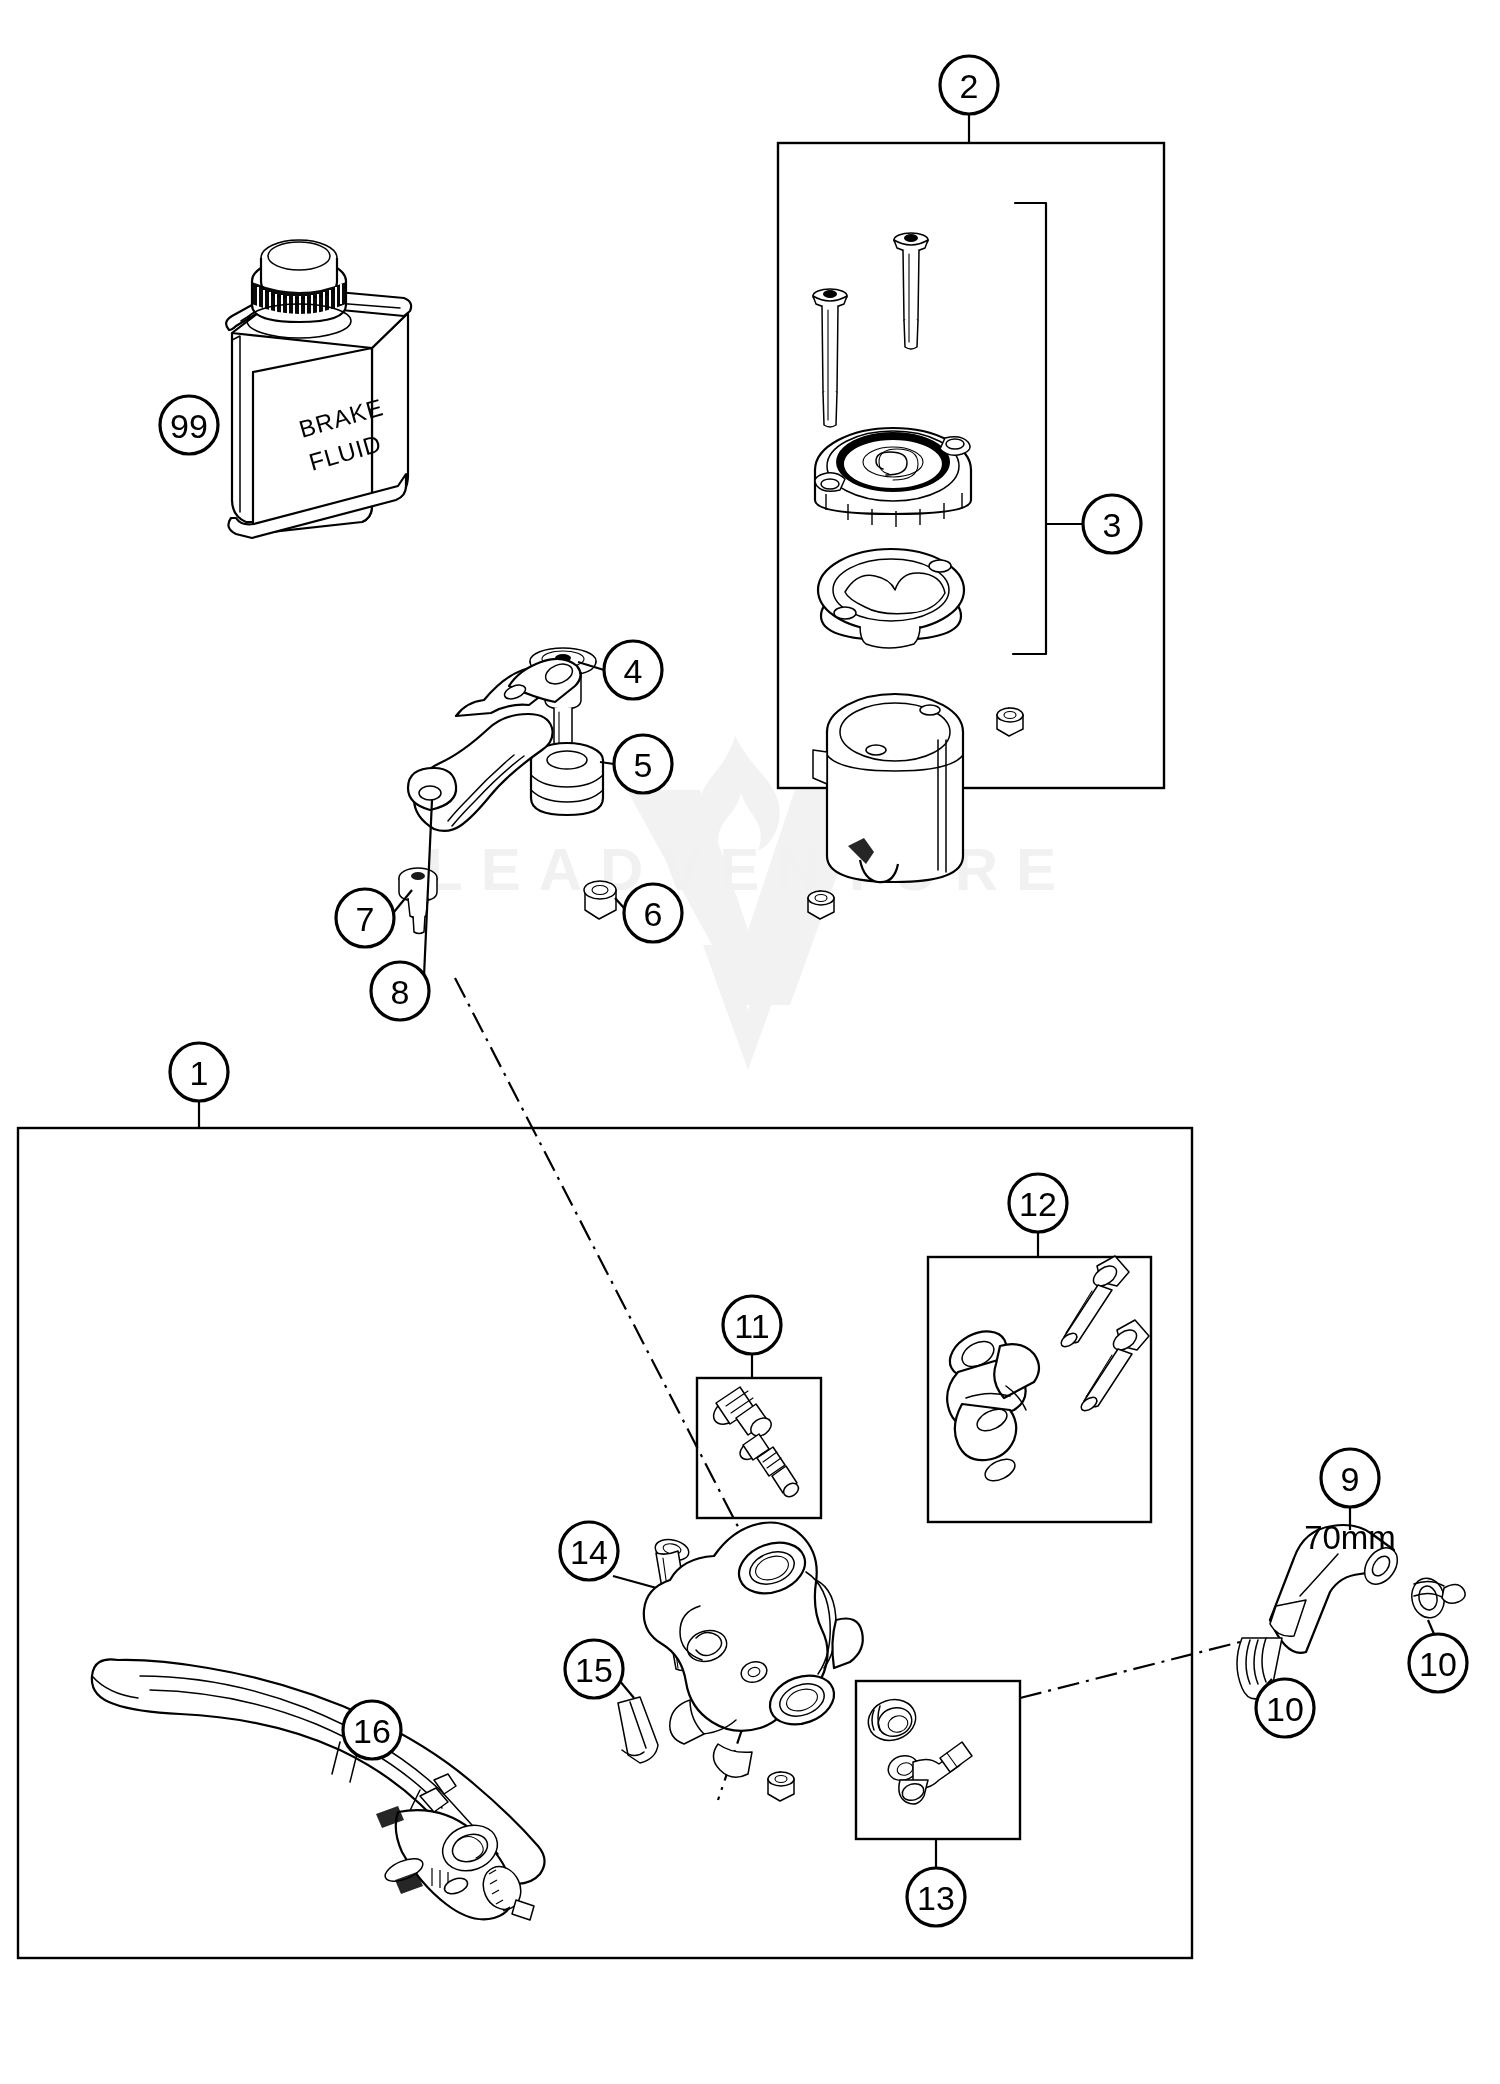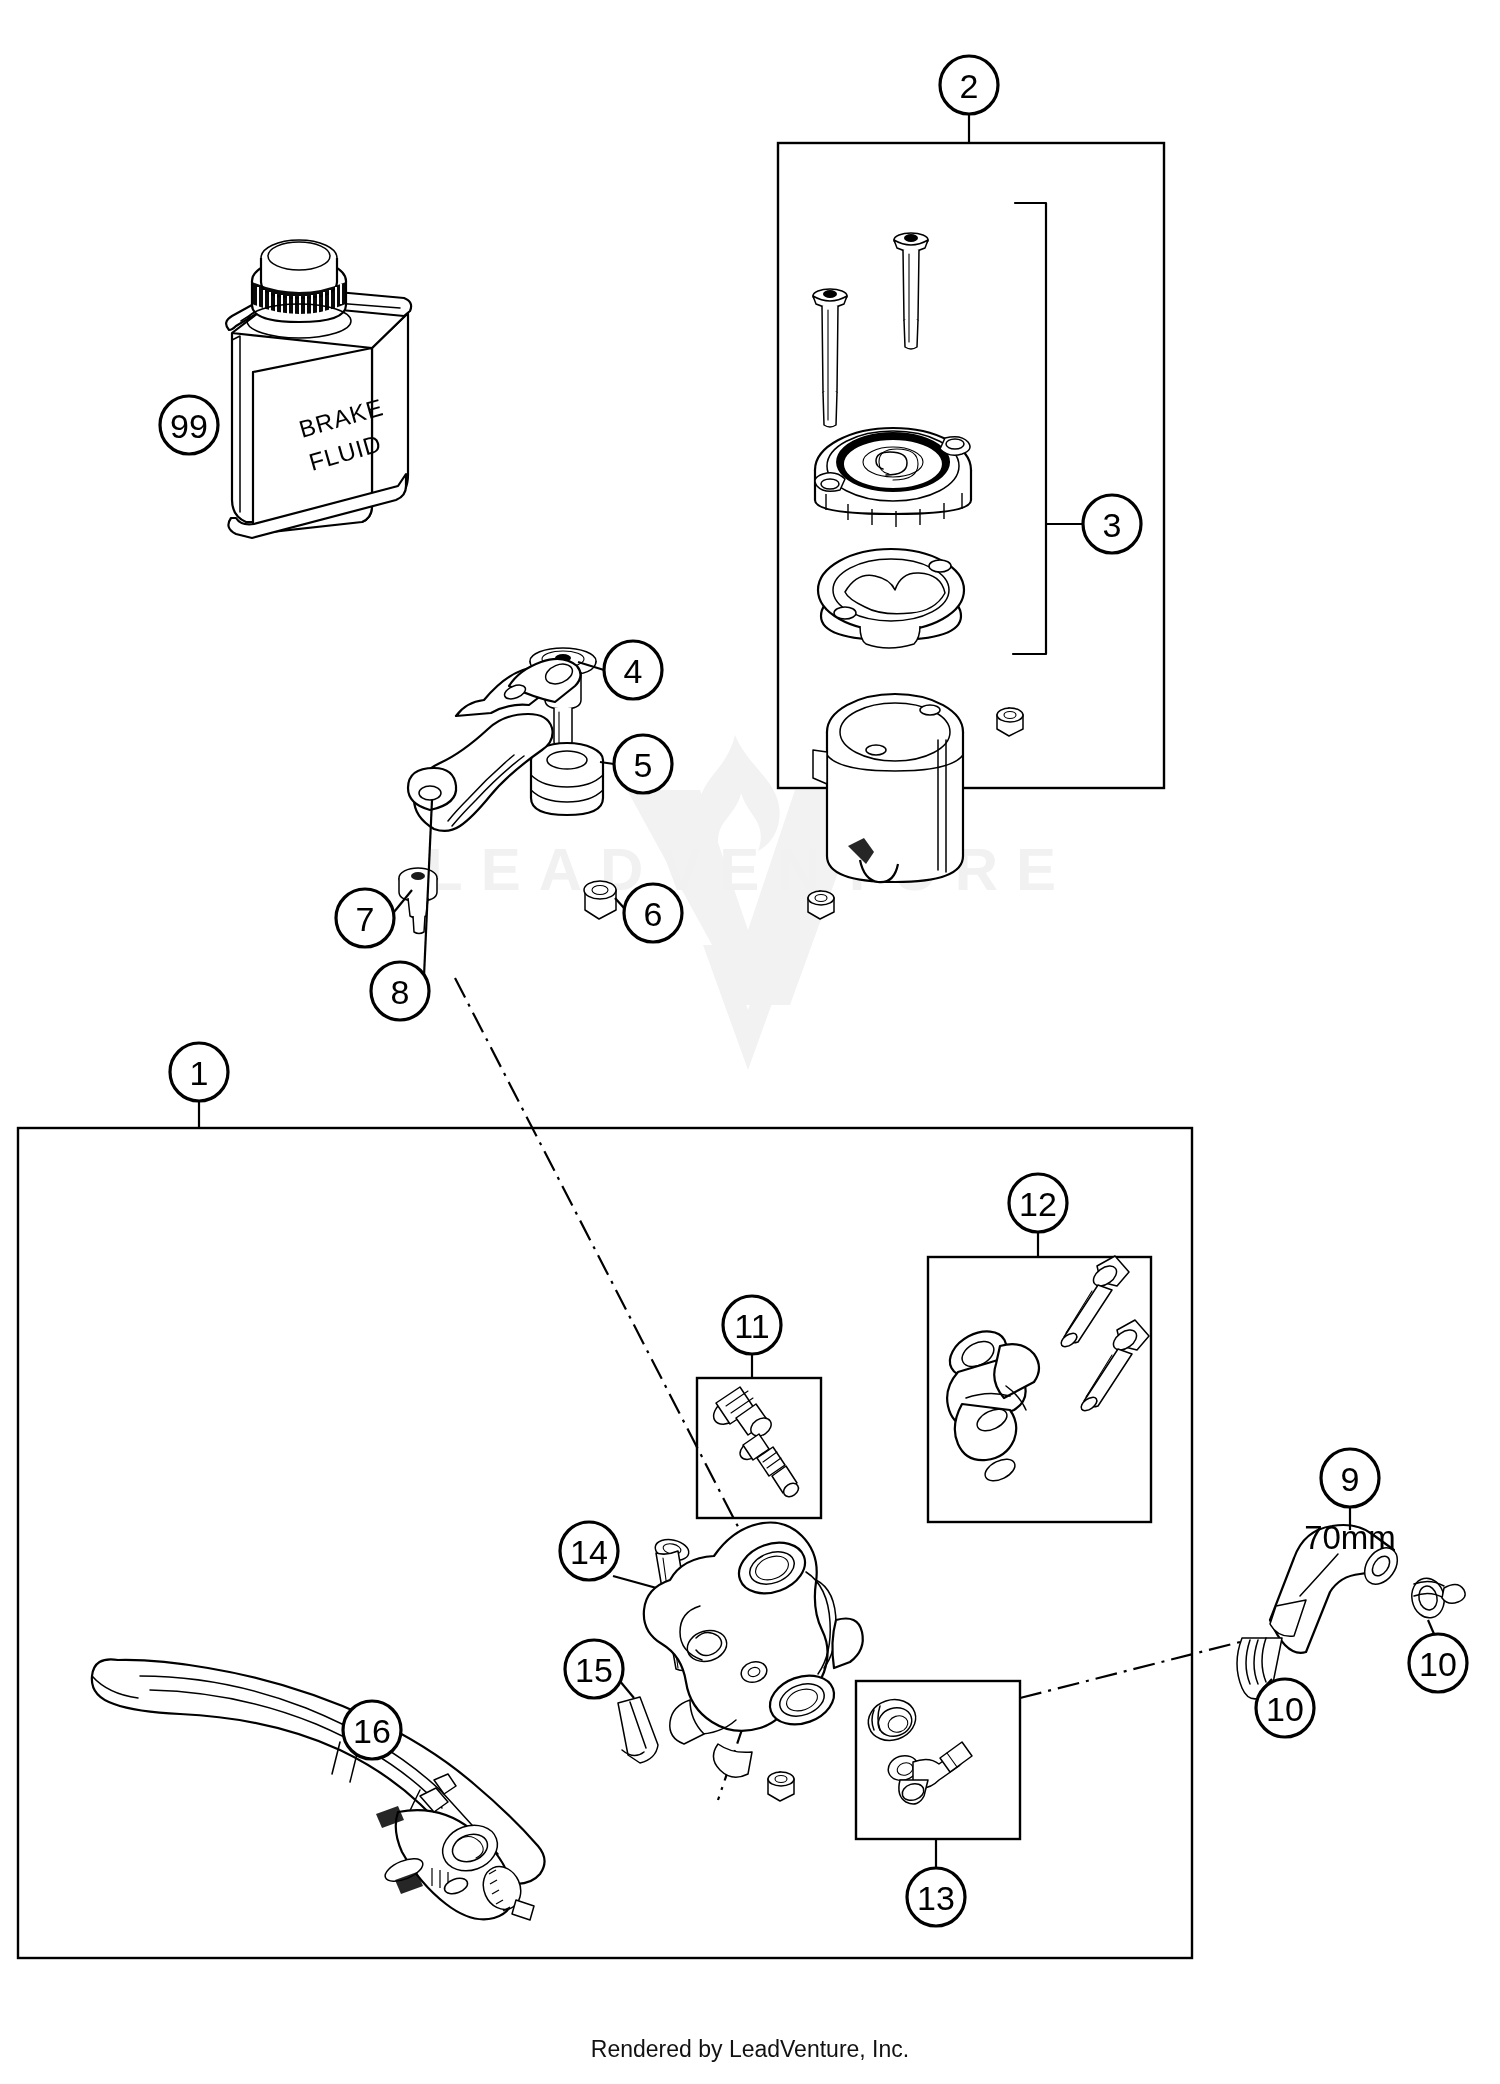--- a/index.html
+++ b/index.html
@@ -564,15 +564,14 @@
     <g class="balloon">
       <circle cx="372" cy="1730" r="29"></circle>
       <text x="372" y="1731">16</text>
     </g>
     <g class="balloon">
       <circle cx="189" cy="425" r="29"></circle>
       <text x="189" y="426">99</text>
     </g>
   </svg>
 
-  <div class="footer">Rendered by LeadVenture, Inc.</div>
 
 </div>
 
 </body></html>

